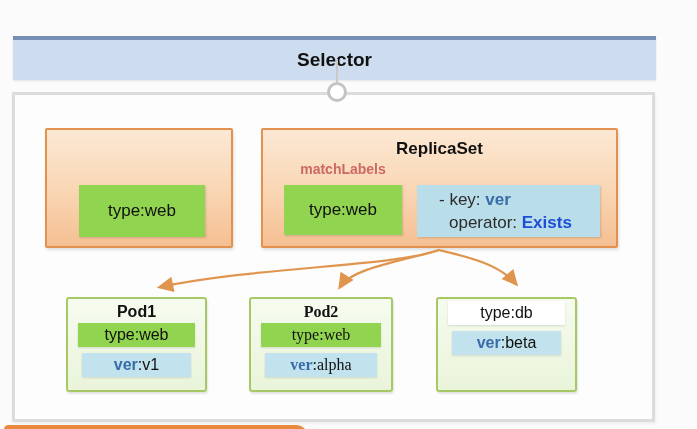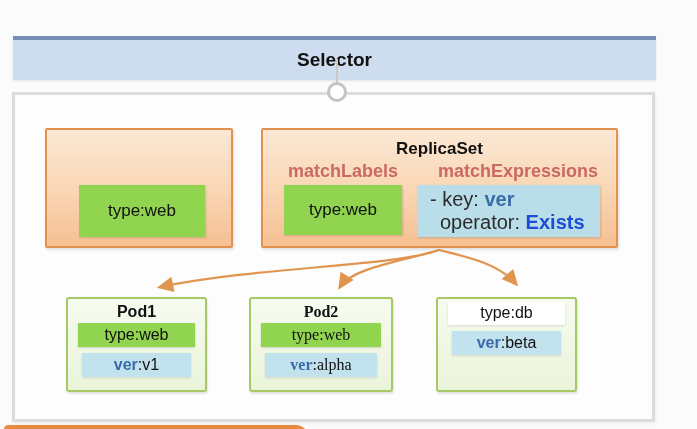--- a/index.html
+++ b/index.html
@@ -39,35 +39,35 @@
     border:2px solid #e2914e;border-radius:2px;
     box-shadow:1px 2px 3px rgba(0,0,0,0.12);
   }
   .ctrl-box.replication{left:45px;top:128px;width:188px;}
   .ctrl-box.replicaset{left:261px;top:128px;width:357px;}
   .ctrl-title{
     position:absolute;left:0;top:9px;width:100%;text-align:center;
     font-weight:bold;font-size:17px;color:#111;
   }
   .match-heading{
-    position:absolute;top:31px;font-weight:bold;font-size:18px;color:#cb6963;white-space:nowrap;
+    position:absolute;top:31px;font-weight:bold;font-size:14px;color:#cb6963;white-space:nowrap;
   }
   .match-heading.labels{left:0;width:160px;text-align:center;}
   .match-heading.expressions{left:160px;width:190px;text-align:center;}
   .green-label{
     position:absolute;display:flex;align-items:center;justify-content:center;
     background:#90d44f;font-size:17px;color:#111;
     box-shadow:1px 1px 2px rgba(0,0,0,0.15);
   }
   .replication .green-label{left:32px;top:55px;width:126px;height:52px;}
   .replicaset .green-label{left:21px;top:55px;width:118px;height:50px;}
   .expr-box{
     position:absolute;left:154px;top:55px;width:183px;height:52px;
-    background:#b9dde9;font-size:20px;color:#2c2c2c;
-    padding:3px 0 0 13px;box-sizing:border-box;line-height:23px;
+    background:#b9dde9;font-size:17px;color:#2c2c2c;
+    padding:3px 0 0 22px;box-sizing:border-box;line-height:23px;
     box-shadow:1px 1px 2px rgba(0,0,0,0.15);
   }
   .expr-box .v-key{color:#3a6ca8;font-weight:bold;}
   .expr-box .v-op{color:#1d4ed8;font-weight:bold;}
   .expr-line2{padding-left:10px;}
   
   .pod-box{
     position:absolute;top:297px;height:95px;width:141px;box-sizing:border-box;
     background:linear-gradient(180deg,#f6fbef 0%,#eaf4da 100%);
     border:2px solid #a6c965;border-radius:3px;
@@ -105,21 +105,20 @@
 <div class="main-box"></div>
 <div class="connector-circle"></div>
 
 <div class="ctrl-box replication">
   <div class="green-label">type:web</div>
 </div>
 
 <div class="ctrl-box replicaset">
   <div class="ctrl-title">ReplicaSet</div>
   <div class="match-heading labels">matchLabels</div>
-  <div class="match-heading expressions">matchExpressions</div>
   <div class="green-label">type:web</div>
   <div class="expr-box">
     <div><span>- key: </span><span class="v-key">ver</span></div>
     <div class="expr-line2"><span>operator: </span><span class="v-op">Exists</span></div>
   </div>
 </div>
 
 <svg class="arrows" viewBox="0 0 697 429" xmlns="http://www.w3.org/2000/svg">
   <defs>
     <marker id="ah" markerWidth="9" markerHeight="8" refX="6.5" refY="4" orient="auto">

